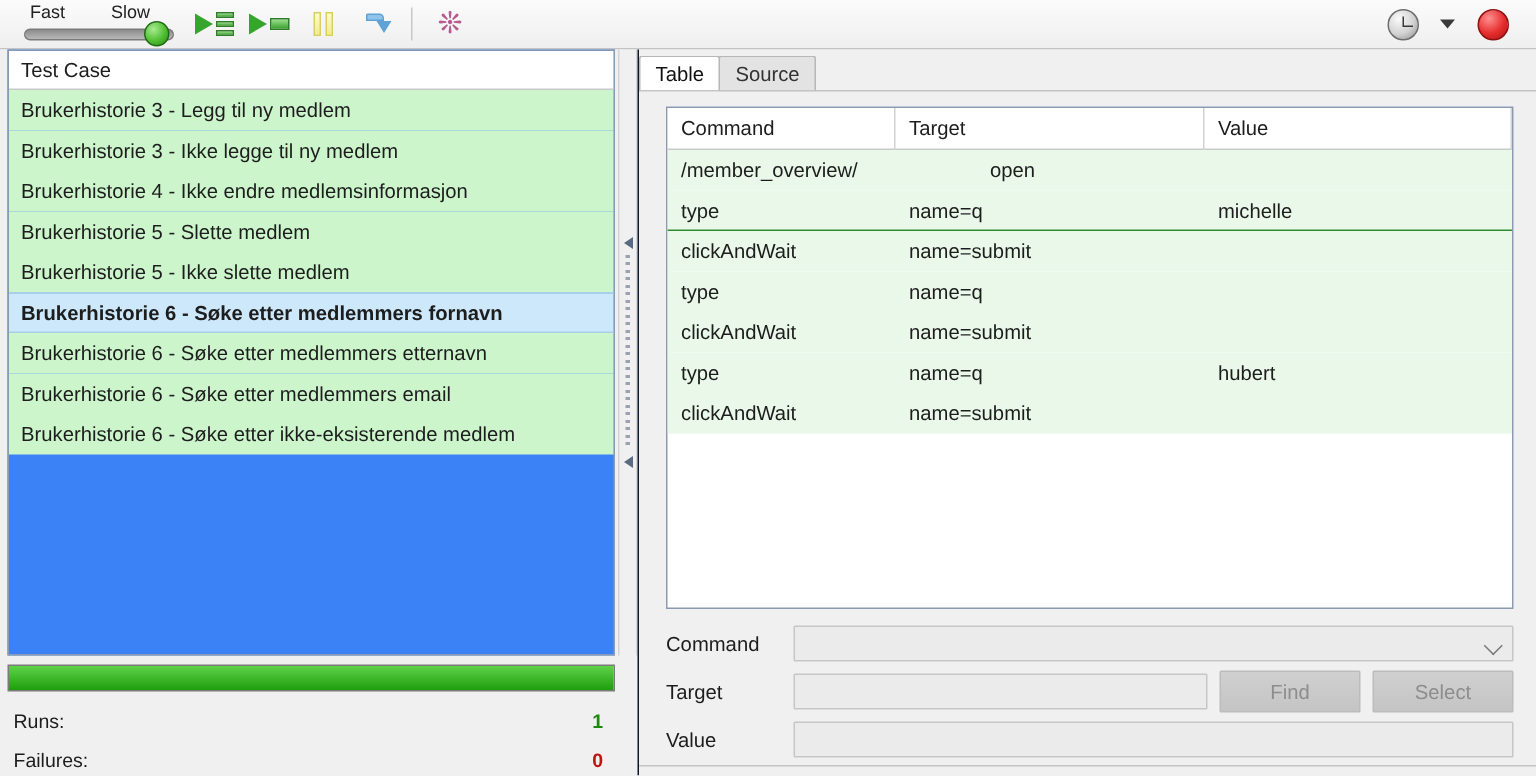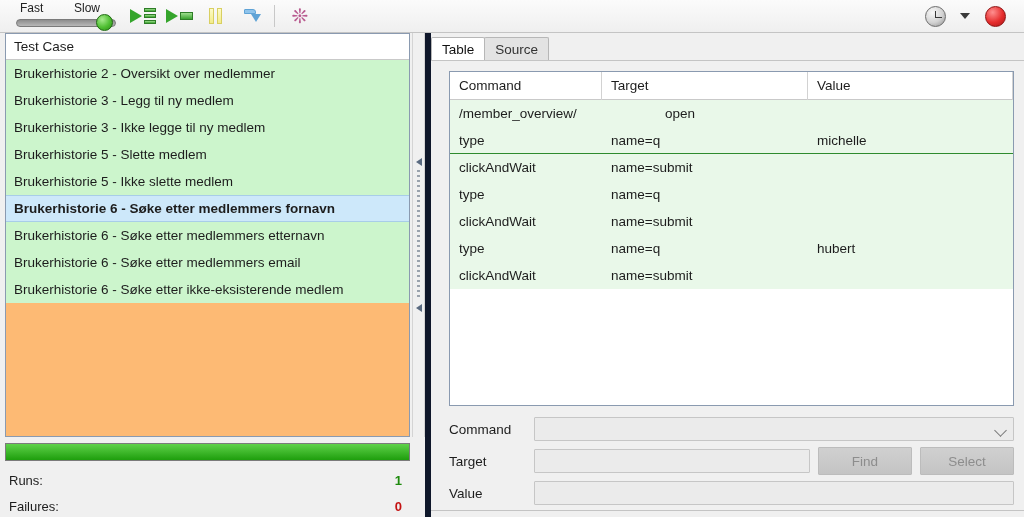--- a/index.html
+++ b/index.html
@@ -111,21 +111,21 @@
     border: 1px solid #8d1010;
   }
 
   
   #left {
     position: absolute; left: 0; top: 33px; width: 415px; height: 484px;
     background: #f0f0f0;
   }
   #tc-box {
     position: absolute; left: 5px; top: 0px; width: 405px; height: 404px;
-    background: #fdba74;
+    background: #3b82f6;
     border: 1px solid #8a9ab0;
   }
   #tc-header {
     height: 26px; line-height: 26px; padding-left: 8px;
     background: #ffffff; border-bottom: 1px solid #c9c9c9;
     font-size: 13.5px; color: #1d1d1d;
   }
   #tc-list { position: relative; }
   .tc-item {
     height: 27px; line-height: 27px; padding-left: 8px;
@@ -165,21 +165,21 @@
     display: flex; justify-content: space-between; align-items: center;
     height: 26px; padding: 0 8px 0 4px; font-size: 13px;
   }
   .stat-val { font-weight: bold; }
   .stat-val.ok { color: #1e8a0d; }
   .stat-val.bad { color: #c41212; }
 
   
   #right {
     position: absolute; left: 425px; top: 33px; width: 599px; height: 484px;
-    background: #f0f0f0; border-left: 6px solid #0f172a;
+    background: #f0f0f0; border-left: 1px solid #0f172a;
   }
   #tabs { position: absolute; left: 0; top: 4px; height: 24px; display: flex; }
   .tab {
     height: 24px; line-height: 23px; padding: 0 10px;
     font-size: 13.5px; border: 1px solid #b7b7b7;
     border-bottom: none; background: #e3e3e3; color: #333;
     margin-right: -1px; border-radius: 2px 2px 0 0;
   }
   .tab.active { background: #ffffff; color: #111; }
   #tabs-line {
@@ -293,23 +293,23 @@
     <div class="tbtn" style="margin-right:12px">
       <span class="rec-ico"></span>
     </div>
   </div>
 
   <div id="left">
 
     <div id="tc-box">
       <div id="tc-header">Test Case</div>
       <div id="tc-list">
-          <div class="tc-item">Brukerhistorie 2 - Oversikt over medlemmer</div>
           <div class="tc-item">Brukerhistorie 3 - Legg til ny medlem</div>
           <div class="tc-item">Brukerhistorie 3 - Ikke legge til ny medlem</div>
+          <div class="tc-item">Brukerhistorie 4 - Ikke endre medlemsinformasjon</div>
           <div class="tc-item">Brukerhistorie 5 - Slette medlem</div>
           <div class="tc-item">Brukerhistorie 5 - Ikke slette medlem</div>
           <div class="tc-item selected">Brukerhistorie 6 - Søke etter medlemmers fornavn</div>
           <div class="tc-item">Brukerhistorie 6 - Søke etter medlemmers etternavn</div>
           <div class="tc-item">Brukerhistorie 6 - Søke etter medlemmers email</div>
           <div class="tc-item">Brukerhistorie 6 - Søke etter ikke-eksisterende medlem</div>
         </div>
     </div>
 
     <div id="splitter">

